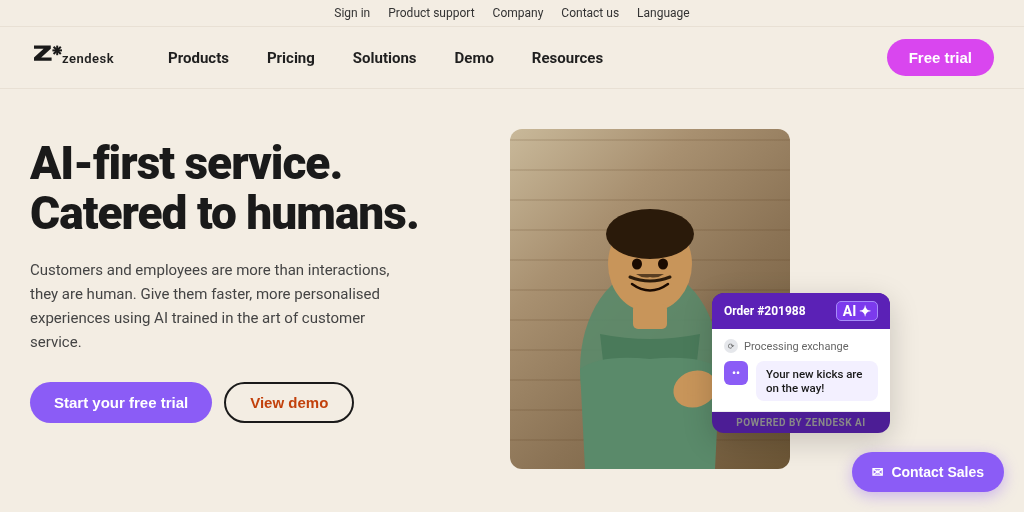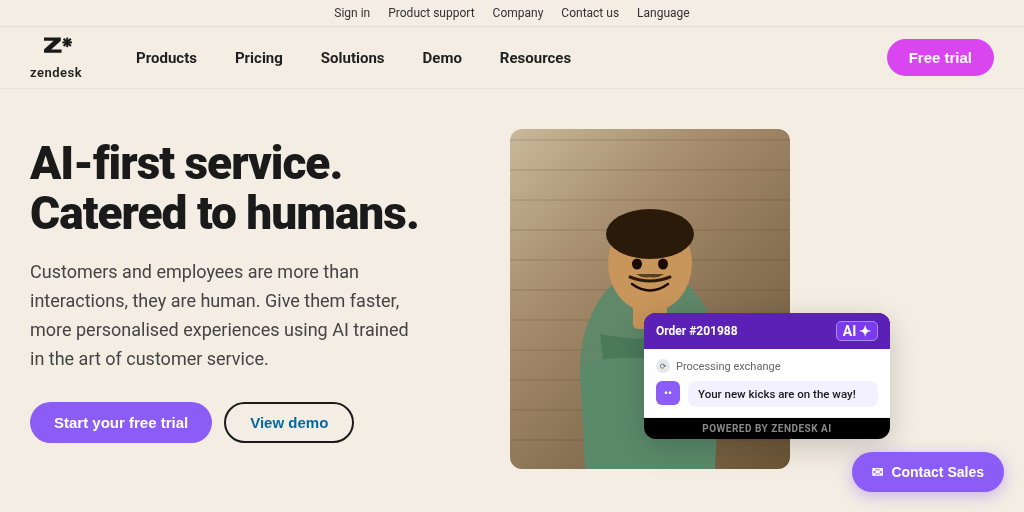--- a/index.html
+++ b/index.html
@@ -33,21 +33,21 @@
     .navbar {
       background-color: #f3ede3;
       display: flex;
       align-items: center;
       padding: 0 30px;
       height: 62px;
       border-bottom: 1px solid #e8e0d4;
     }
     .logo-area {
       display: flex;
-      flex-direction: column;
+      flex-direction: row;
       align-items: center;
       margin-right: 40px;
     }
     .logo-icon {
       width: 32px;
       height: 28px;
     }
     .logo-text {
       font-size: 13px;
       font-weight: 600;
@@ -98,21 +98,21 @@
     }
     .hero-headline {
       font-size: 46px;
       font-weight: 900;
       color: #1a1a1a;
       line-height: 1.08;
       letter-spacing: -1px;
       margin-bottom: 16px;
     }
     .hero-subtext {
-      font-size: 18px;
+      font-size: 15px;
       color: #444;
       line-height: 1.6;
       max-width: 390px;
       margin-bottom: 28px;
       margin-top: 20px;
     }
     .hero-buttons {
       display: flex;
       gap: 12px;
     }
@@ -121,21 +121,21 @@
       color: #fff;
       border: none;
       padding: 12px 24px;
       border-radius: 25px;
       font-size: 15px;
       font-weight: 700;
       cursor: pointer;
     }
     .btn-secondary {
       background-color: transparent;
-      color: #0369a1;
+      color: #c2410c;
       border: 2px solid #1a1a1a;
       padding: 10px 24px;
       border-radius: 25px;
       font-size: 15px;
       font-weight: 600;
       cursor: pointer;
     }
 
     
     .hero-right {
@@ -173,26 +173,26 @@
           transparent 28px,
           rgba(80,50,20,0.3) 28px,
           rgba(80,50,20,0.3) 30px
         );
       opacity: 0.4;
     }
 
     
     .chat-widget {
       position: absolute;
-      bottom: 30px;
+      bottom: 36px;
       right: 0px;
-      background: #000000;
+      background: #4c1d95;
       border-radius: 12px;
       box-shadow: 0 8px 30px rgba(0,0,0,0.18);
-      width: 246px;
+      width: 178px;
       overflow: hidden;
     }
     .chat-header {
       background-color: #5b21b6;
       color: #fff;
       padding: 8px 12px;
       display: flex;
       align-items: center;
       justify-content: space-between;
     }

